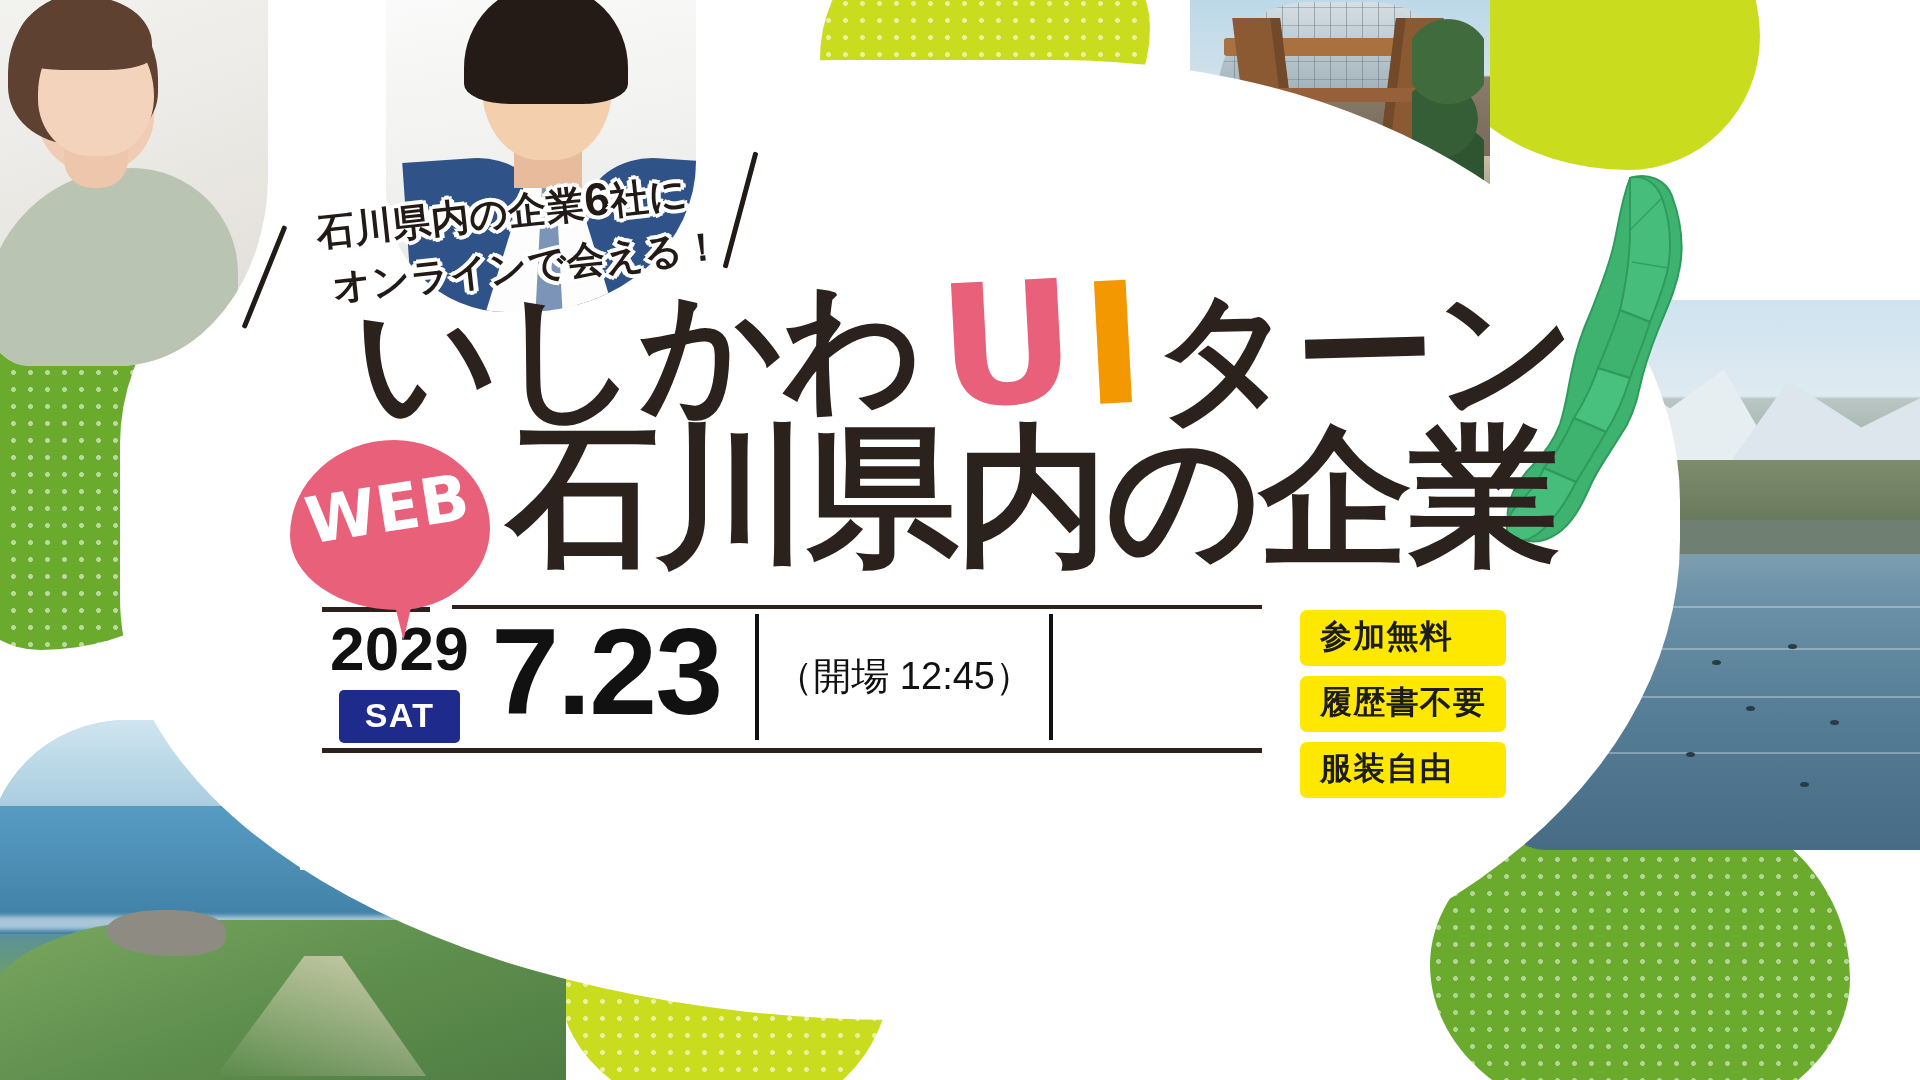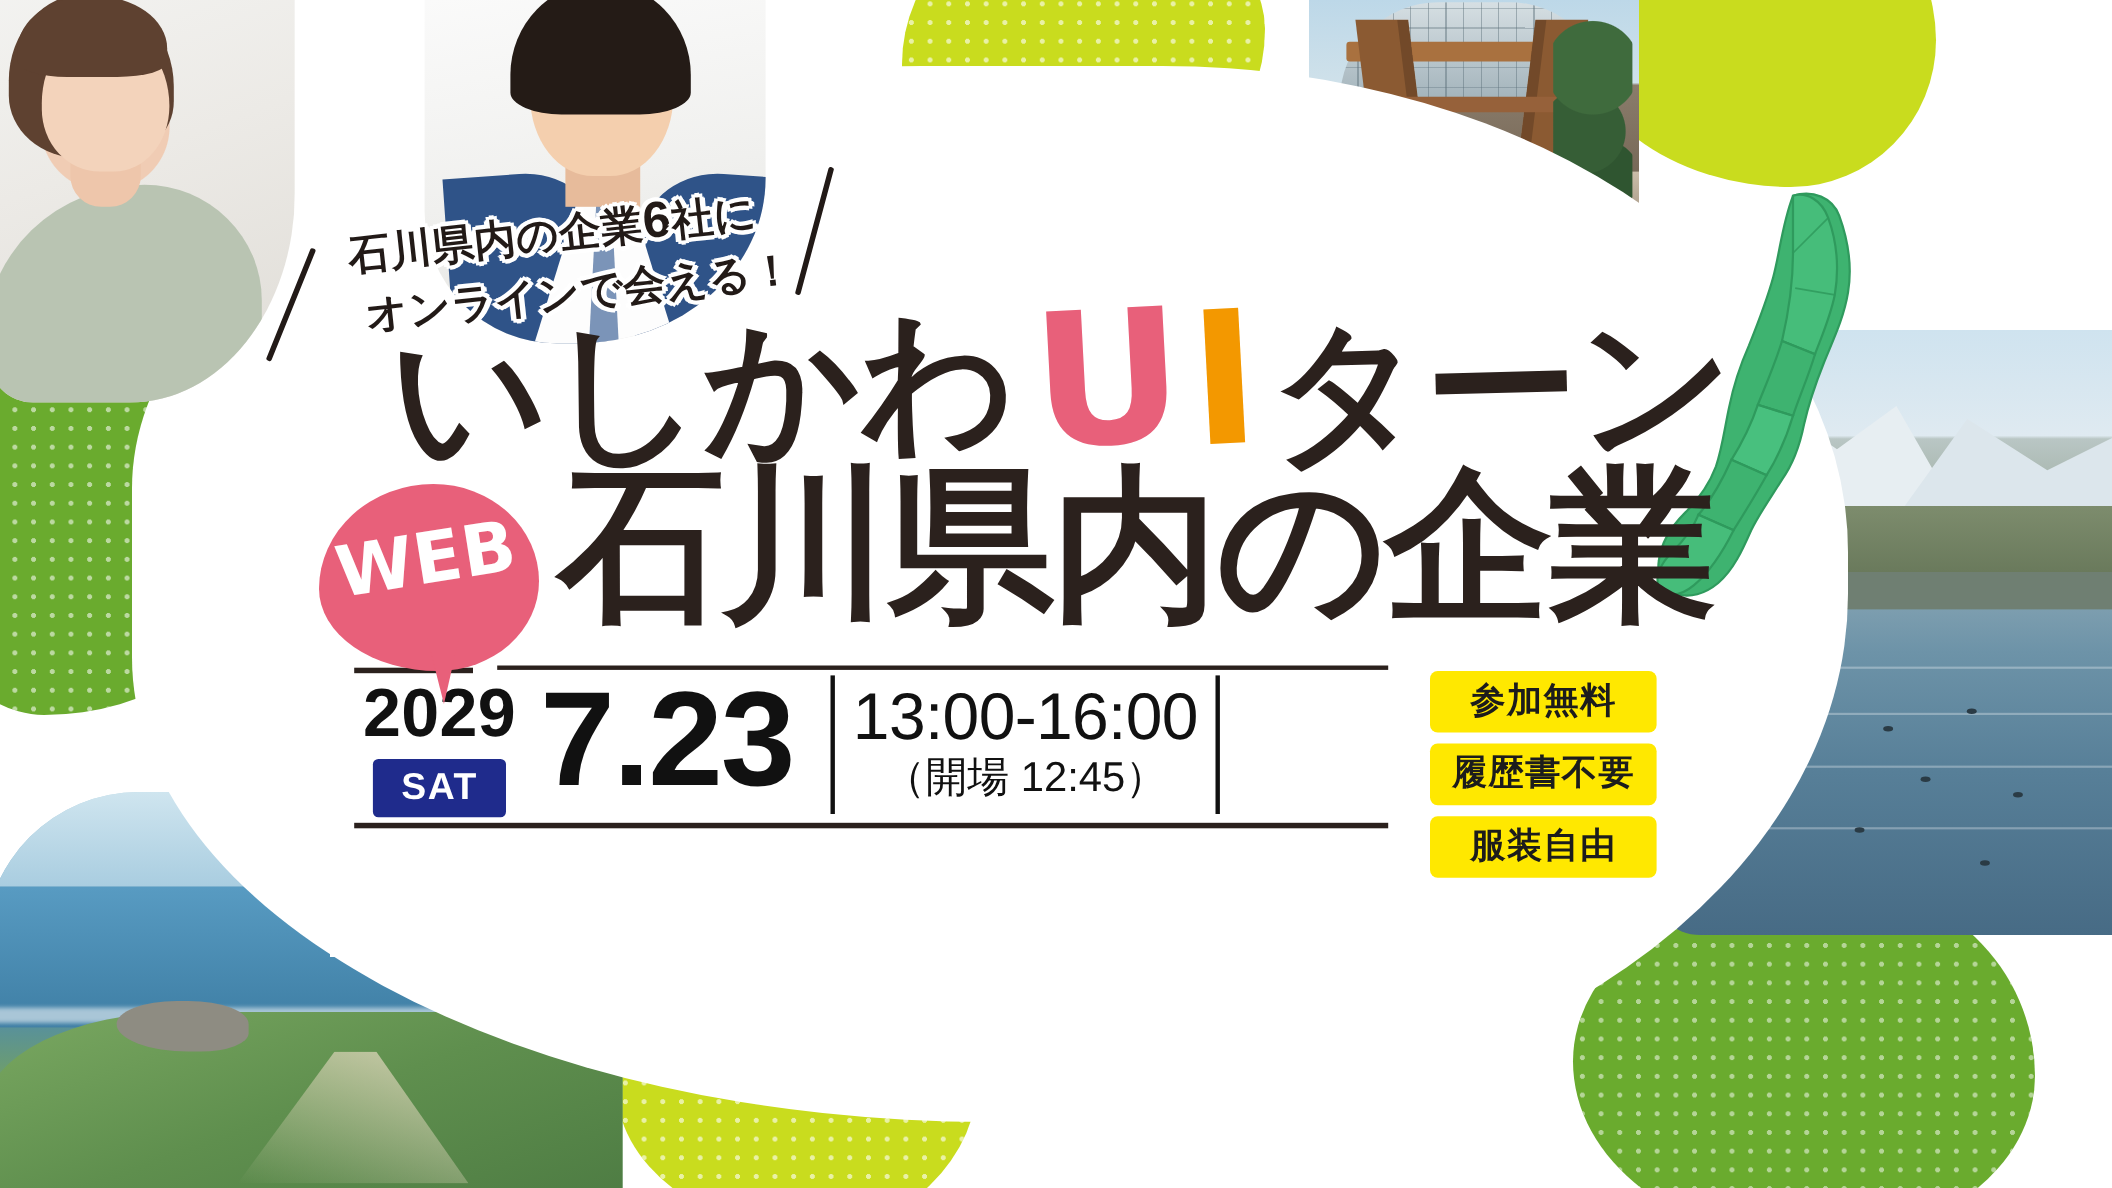--- a/index.html
+++ b/index.html
@@ -371,21 +371,21 @@
   }
   .time-sub{
     font-family:"Liberation Sans","DejaVu Sans",sans-serif;
     font-weight:400;font-size:38px;line-height:1.15;color:#111;margin-top:4px;white-space:nowrap;
   }
 
   
   .tags{position:absolute;left:1300px;top:764px;display:flex;flex-direction:column;gap:10px;z-index:8;}
   .tag{
     background:#ffe800;color:#1c1c1c;font-weight:700;font-size:32px;
-    padding:5px 20px 7px;border-radius:7px;letter-spacing:.04em;white-space:nowrap;text-align:center;
+    padding:5px 20px 7px;border-radius:7px;letter-spacing:.04em;white-space:nowrap;
   }
   
   .tags{top:610px;left:1300px;}
 </style>
 </head>
 <body>
 
 <div class="banner">
 
   <div class="layer">
@@ -525,21 +525,20 @@
     <div class="rule-long"></div>
     <div class="rule-bottom"></div>
 
     <div class="datebar">
       <div class="year-col">
         <div class="year">2029</div>
         <div class="daybadge">SAT</div>
       </div>
       <div class="bigdate">7.23</div>
       <div class="time-col">
-        <div class="time-main">13:00-16:00</div>
         <div class="time-sub">（開場 12:45）</div>
       </div>
     </div>
 
     <div class="tags">
       <div class="tag">参加無料</div>
       <div class="tag">履歴書不要</div>
       <div class="tag">服装自由</div>
     </div>
 

